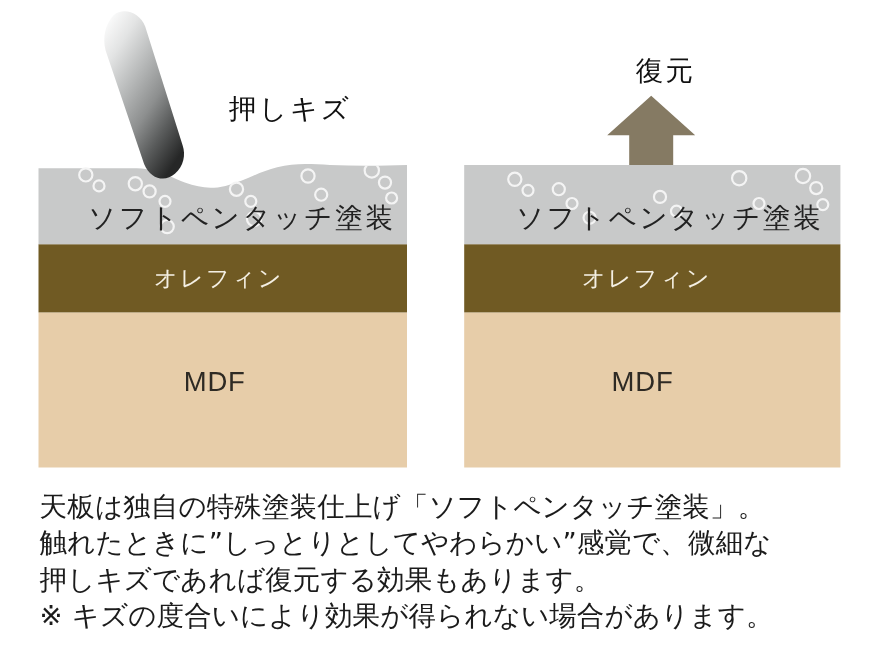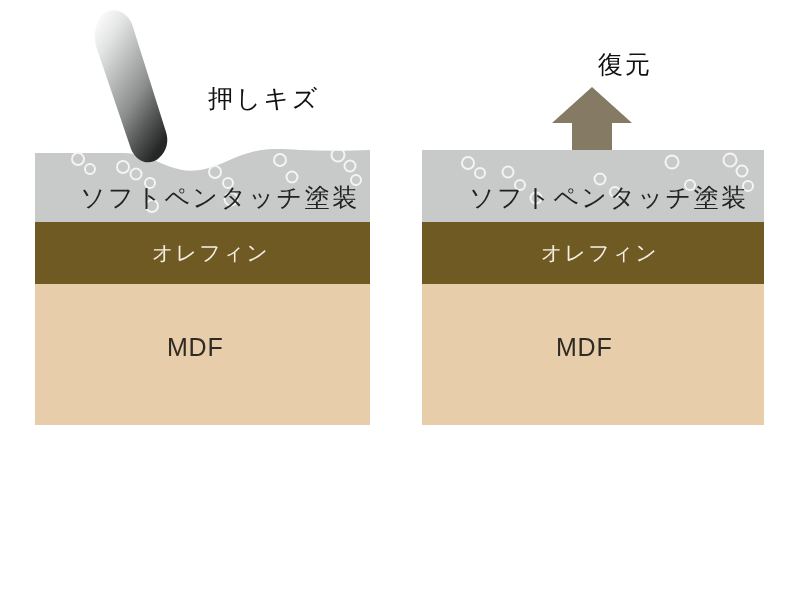--- a/index.html
+++ b/index.html
@@ -47,21 +47,20 @@
 
   .lbl-coat {
     font-size: 25px;
     color: #222222;
     letter-spacing: 0.10em;
   }
   .lbl-olefin {
     font-size: 21px;
     color: #f4efe3;
     letter-spacing: 0.10em;
-    margin-left: 12px;
   }
   .lbl-mdf {
     font-size: 25px;
     color: #2e2a24;
     letter-spacing: 0.03em;
   }
   .lbl-callout {
     font-size: 25px;
     color: #111111;
     letter-spacing: 0.10em;
@@ -184,29 +183,35 @@
                  L612,123
                  L612,150
                  L572,150
                  L572,123
                  L552,123 Z"></path>
       </g>
     </svg>
 
     <div class="layer-label lbl-callout" style="left:208px; top:82px;">押しキズ</div>
 
-    <div class="layer-label lbl-restore" style="left:598px; top:48px;">復元</div>
+    <div class="layer-label lbl-restore" style="left:578px; top:48px;">復元</div>
 
     <div class="layer-label lbl-coat" style="left:80px; top:181px;">ソフトペンタッチ塗装</div>
 
     <div class="layer-label lbl-olefin" style="left:140px; top:239px;">オレフィン</div>
 
     <div class="layer-label lbl-mdf" style="left:167px; top:333px;">MDF</div>
 
     <div class="layer-label lbl-coat" style="left:469px; top:181px;">ソフトペンタッチ塗装</div>
 
     <div class="layer-label lbl-olefin" style="left:529px; top:239px;">オレフィン</div>
 
     <div class="layer-label lbl-mdf" style="left:556px; top:333px;">MDF</div>
   </div>
 
+  <div id="caption">
+    <p>天板は独自の特殊塗装仕上げ「ソフトペンタッチ塗装」。</p>
+    <p>触れたときに”しっとりとしてやわらかい”感覚で、微細な</p>
+    <p>押しキズであれば復元する効果もあります。</p>
+    <p>※ キズの度合いにより効果が得られない場合があります。</p>
+  </div>
 
 </div>
 
 </body></html>

